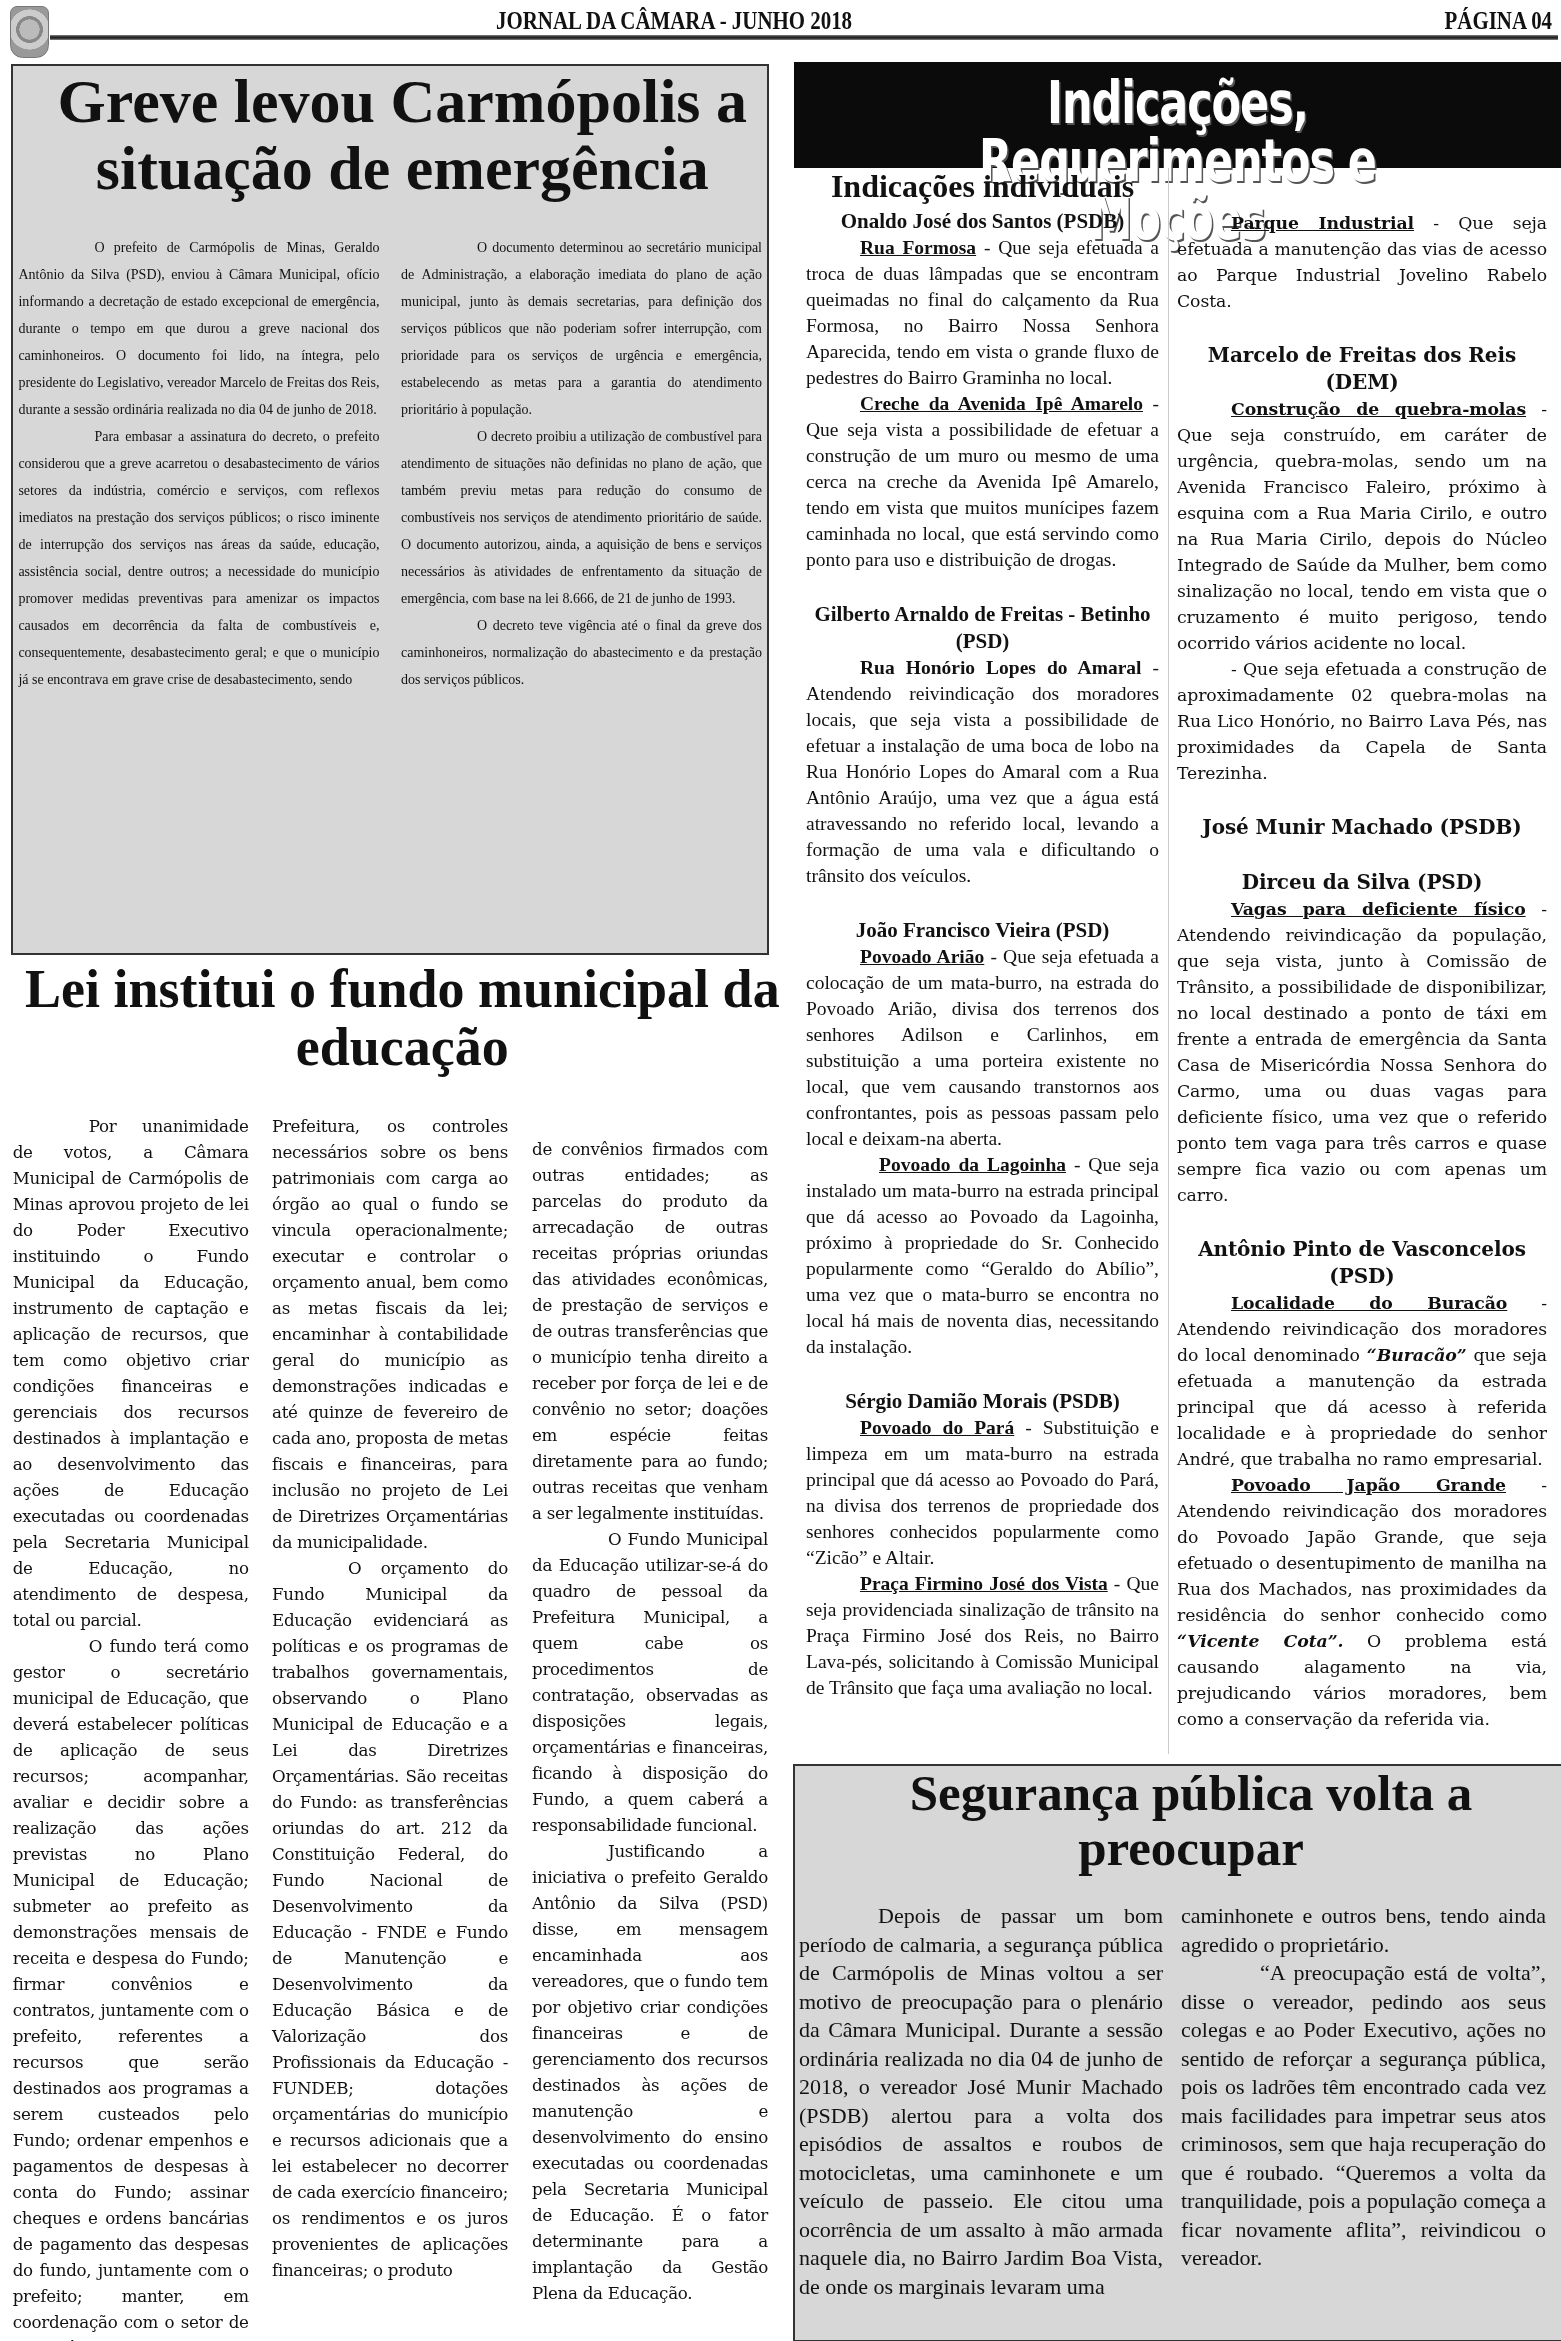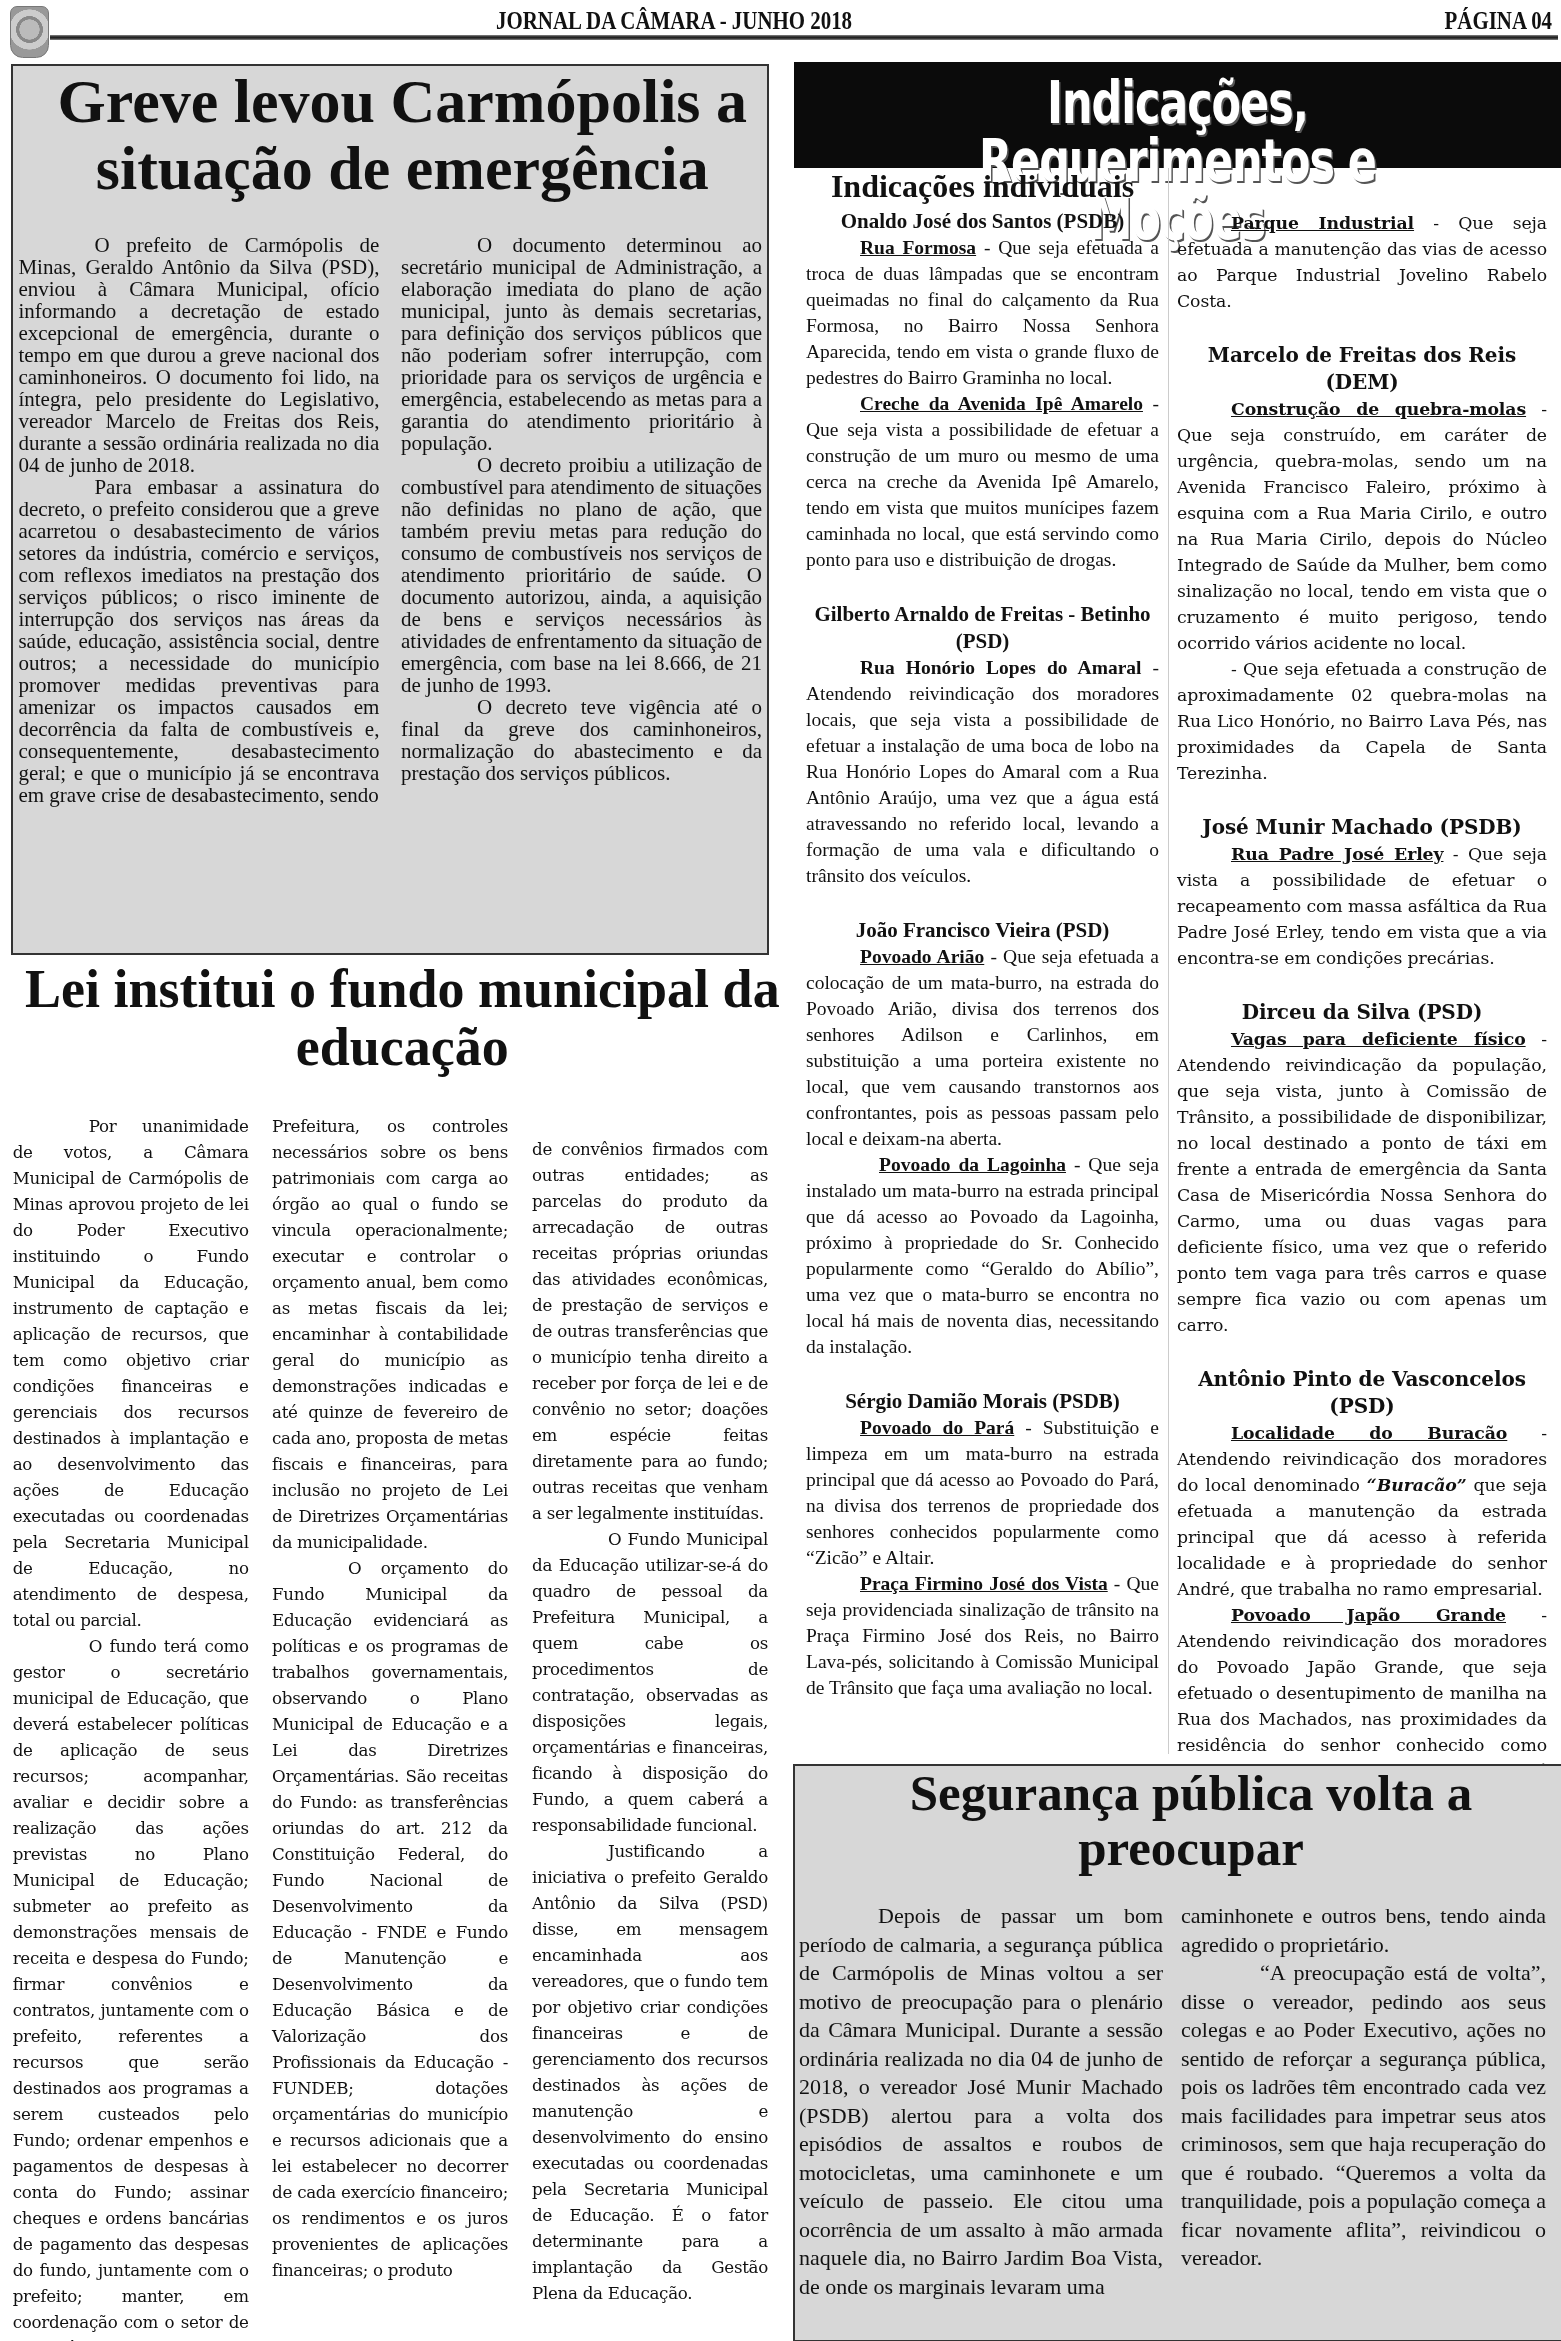--- a/index.html
+++ b/index.html
@@ -18,21 +18,21 @@
   
   .box { background: #d7d7d7; border: 2.1px solid #333; box-sizing: border-box; }
   .box1 { left: 11.3px; top: 64px; width: 758px; height: 891px; }
   .box2 { left: 793px; top: 1764px; width: 772px; height: 578px; border-bottom: 2.8px solid #333; }
 
   .headline { text-align: center; font-weight: bold; line-height: 1.08; padding-left: 12px; }
   .h1 { left: 11.3px; top: 68px; width: 758px; font-size: 62px; }
   .h2 { left: 11.3px; top: 960px; width: 758px; font-size: 54px; }
   .h3 { left: 793px; top: 1766px; width: 772px; font-size: 51px; }
 
-  .col { text-align: justify; font-size: 21px; line-height: 22px; }
+  .col { text-align: justify; font-size: 14px; line-height: 27px; }
   .col p { margin: 0; }
   .col p.ind { text-indent: 76px; }
   .c1a { left: 18.4px; top: 234px; width: 361px; }
   .c1b { left: 401px; top: 234px; width: 361px; }
 
   .c2 { font-family: "DejaVu Serif", serif; font-size: 16.7px; line-height: 26px; letter-spacing: -0.3px; }
   .c2a { left: 12.7px; top: 1113px; width: 236px; }
   .c2b { left: 272px; top: 1113px; width: 236px; }
   .c2c { left: 532px; top: 1136px; width: 236px; }
 
@@ -118,21 +118,20 @@
     <p class="ind"><span class="u" style="font-weight: bold;">Praça Firmino José dos Vista</span><span> - Que seja providenciada sinalização de trânsito na Praça Firmino José dos Reis, no Bairro Lava-pés, solicitando à Comissão Municipal de Trânsito que faça uma avaliação no local.</span></p>
   </div>
 <div class="abs side s2" id="ind-col2">
     <p class="ind"><span class="u" style="font-weight: bold;">Parque Industrial</span><span> - Que seja efetuada a manutenção das vias de acesso ao Parque Industrial Jovelino Rabelo Costa.</span></p>
     <div class="gap"></div>
     <div class="name">Marcelo de Freitas dos Reis (DEM)</div>
     <p class="ind"><span class="u" style="font-weight: bold;">Construção de quebra-molas</span><span> - Que seja construído, em caráter de urgência, quebra-molas, sendo um na Avenida Francisco Faleiro, próximo à esquina com a Rua Maria Cirilo, e outro na Rua Maria Cirilo, depois do Núcleo Integrado de Saúde da Mulher, bem como sinalização no local, tendo em vista que o cruzamento é muito perigoso, tendo ocorrido vários acidente no local.</span></p>
     <p class="ind"><span>- Que seja efetuada a construção de aproximadamente 02 quebra-molas na Rua Lico Honório, no Bairro Lava Pés, nas proximidades da Capela de Santa Terezinha.</span></p>
     <div class="gap"></div>
     <div class="name">José Munir Machado (PSDB)</div>
-    <p class="ind"><span class="u" style="font-weight: bold;">Rua Padre José Erley</span><span> - Que seja vista a possibilidade de efetuar o recapeamento com massa asfáltica da Rua Padre José Erley, tendo em vista que a via encontra-se em condições precárias.</span></p>
     <div class="gap"></div>
     <div class="name">Dirceu da Silva (PSD)</div>
     <p class="ind"><span class="u" style="font-weight: bold;">Vagas para deficiente físico</span><span> - Atendendo reivindicação da população, que seja vista, junto à Comissão de Trânsito, a possibilidade de disponibilizar, no local destinado a ponto de táxi em frente a entrada de emergência da Santa Casa de Misericórdia Nossa Senhora do Carmo, uma ou duas vagas para deficiente físico, uma vez que o referido ponto tem vaga para três carros e quase sempre fica vazio ou com apenas um carro.</span></p>
     <div class="gap"></div>
     <div class="name">Antônio Pinto de Vasconcelos (PSD)</div>
     <p class="ind"><span class="u" style="font-weight: bold;">Localidade do Buracão</span><span> - Atendendo reivindicação dos moradores do local denominado </span><span class="bi">“Buracão”</span><span> que seja efetuada a manutenção da estrada principal que dá acesso à referida localidade e à propriedade do senhor André, que trabalha no ramo empresarial.</span></p>
     <p class="ind"><span class="u" style="font-weight: bold;">Povoado Japão Grande</span><span> - Atendendo reivindicação dos moradores do Povoado Japão Grande, que seja efetuado o desentupimento de manilha na Rua dos Machados, nas proximidades da residência do senhor conhecido como </span><span class="bi">“Vicente Cota”.</span><span> O problema está causando alagamento na via, prejudicando vários moradores, bem como a conservação da referida via.</span></p>
   </div>
 
 <div class="abs box box2"></div>

